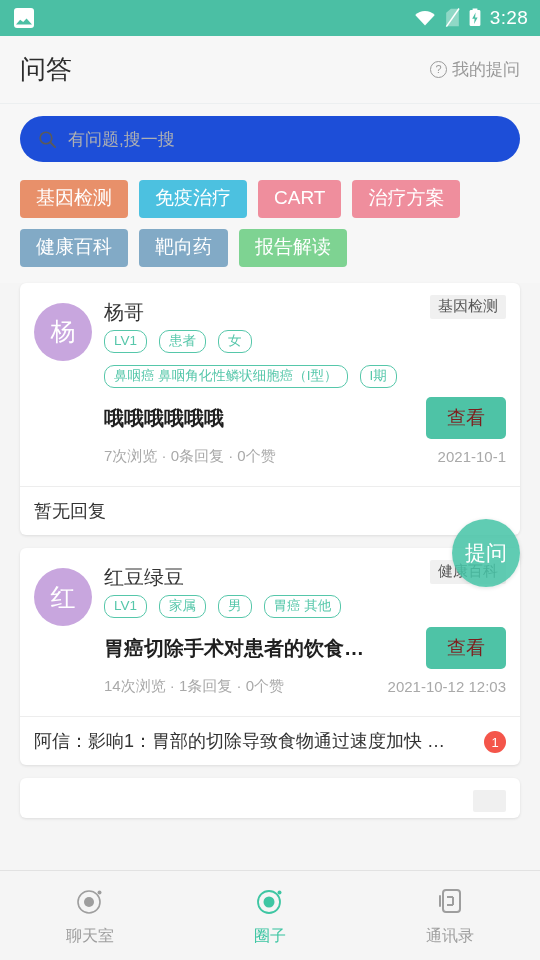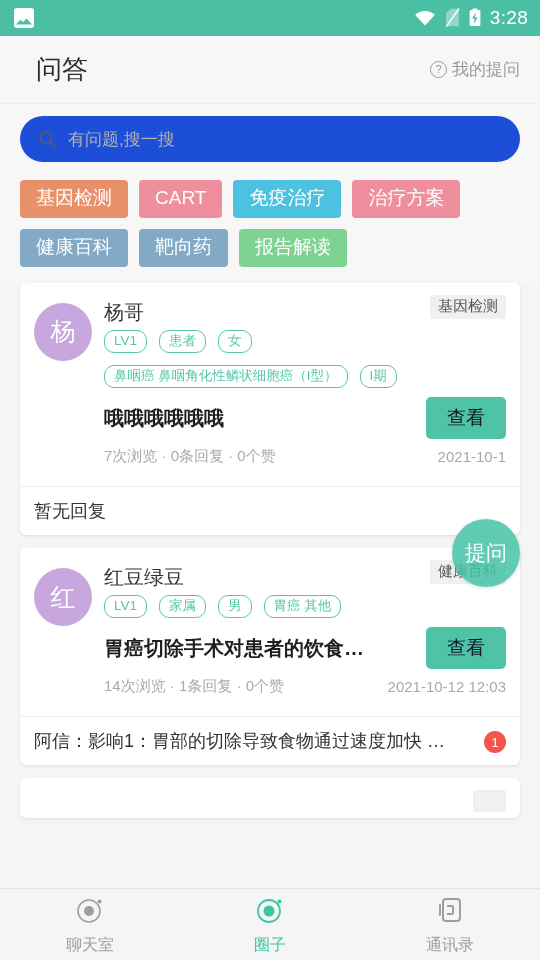--- a/index.html
+++ b/index.html
@@ -32,21 +32,21 @@
   .sim-icon { width: 15px; height: 19px; }
   .batt-icon { width: 12px; height: 19px; }
   .sb-time { font-size: 19px; letter-spacing: .3px; font-weight: 400; }
 
   
   .appbar {
     height: 68px; background: #f7f7f7;
     display: flex; align-items: center;
     padding: 0 20px; border-bottom: 1px solid #eceff0;
   }
-  .appbar-title { font-size: 26px; color: #2c2c2c; margin-left: 16px; }
+  .appbar-title { font-size: 26px; color: #2c2c2c; }
   .appbar-action {
     margin-left: auto; display: flex; align-items: center; gap: 5px;
     color: #9a9a9a; font-size: 17px;
   }
   .qmark {
     width: 17px; height: 17px; border: 1.4px solid #9a9a9a; border-radius: 50%;
     font-size: 11px; line-height: 14px; text-align: center; color: #9a9a9a;
   }
 
   
@@ -86,21 +86,21 @@
   .utag {
     border: 1px solid #56c7aa; color: #56c7aa; border-radius: 10px;
     font-size: 13.5px; padding: 1px 9px 2px; line-height: 1.35; white-space: nowrap;
   }
   .qrow { display: flex; align-items: center; margin-top: 9px; gap: 10px; }
   .qtitle {
     font-size: 20px; font-weight: bold; color: #1f1f1f; flex: 1; min-width: 0;
     white-space: nowrap; overflow: hidden; text-overflow: ellipsis;
   }
   .viewbtn {
-    flex: none; background: #4ec3a6; color: #0f172a; font-size: 19px;
+    flex: none; background: #4ec3a6; color: #7f1d1d; font-size: 19px;
     border-radius: 5px; padding: 8px 21px; border: none;
   }
   .metarow {
     display: flex; align-items: center; margin-top: 8px;
     font-size: 15px; color: #a9a9a9; padding-bottom: 10px; gap: 22px;
   }
   .meta-date { margin-left: auto; }
   .catbadge {
     position: absolute; top: 12px; right: 14px;
     background: #f0f0f0; color: #555; font-size: 15px;
@@ -125,21 +125,21 @@
   .fab {
     position: absolute; right: 20px; top: 519px;
     width: 68px; height: 68px; border-radius: 50%;
     background: rgba(70,196,166,.86); color: #fff;
     font-size: 21px; display: flex; align-items: center; justify-content: center;
     box-shadow: 0 1px 4px rgba(0,0,0,.12);
   }
 
   
   .bottomnav {
-    position: absolute; left: 0; bottom: 0; width: 540px; height: 72px;
+    position: absolute; left: 0; bottom: 0; width: 540px; height: 90px;
     background: #f5f5f5; border-top: 1px solid #e2e2e2;
     display: flex; align-items: center;
   }
   .navitem {
     flex: 1; display: flex; flex-direction: column; align-items: center; gap: 5px;
     font-size: 16px; color: #9e9e9e;
   }
   .navitem.active { color: #3ec6a3; }
   .navicon { width: 32px; height: 32px; }
 </style>
@@ -180,22 +180,22 @@
   <div class="searchzone">
     <div class="searchbox">
       <svg class="search-glass" viewBox="0 0 20 20">
         <circle cx="8.4" cy="8.4" r="6.1" fill="none" stroke="#5a5a5a" stroke-width="1.7"></circle>
         <line x1="12.9" y1="12.9" x2="18" y2="18" stroke="#5a5a5a" stroke-width="1.9" stroke-linecap="round"></line>
       </svg>
       <span class="search-ph">有问题,搜一搜</span>
     </div>
     <div class="hotwrap">
         <div class="hot" style="background: rgb(232, 144, 106);">基因检测</div>
+        <div class="hot" style="background: rgb(76, 193, 224);">免疫治疗</div>
         <div class="hot" style="background: rgb(239, 142, 157);">CART</div>
-        <div class="hot" style="background: rgb(76, 193, 224);">免疫治疗</div>
         <div class="hot" style="background: rgb(239, 142, 157);">治疗方案</div>
         <div class="hot" style="background: rgb(130, 170, 198);">健康百科</div>
         <div class="hot" style="background: rgb(130, 170, 198);">靶向药</div>
         <div class="hot" style="background: rgb(126, 211, 146);">报告解读</div>
       </div>
   </div>
 
   <div class="feed">
       <div class="card">
         <div class="catbadge">基因检测</div>

